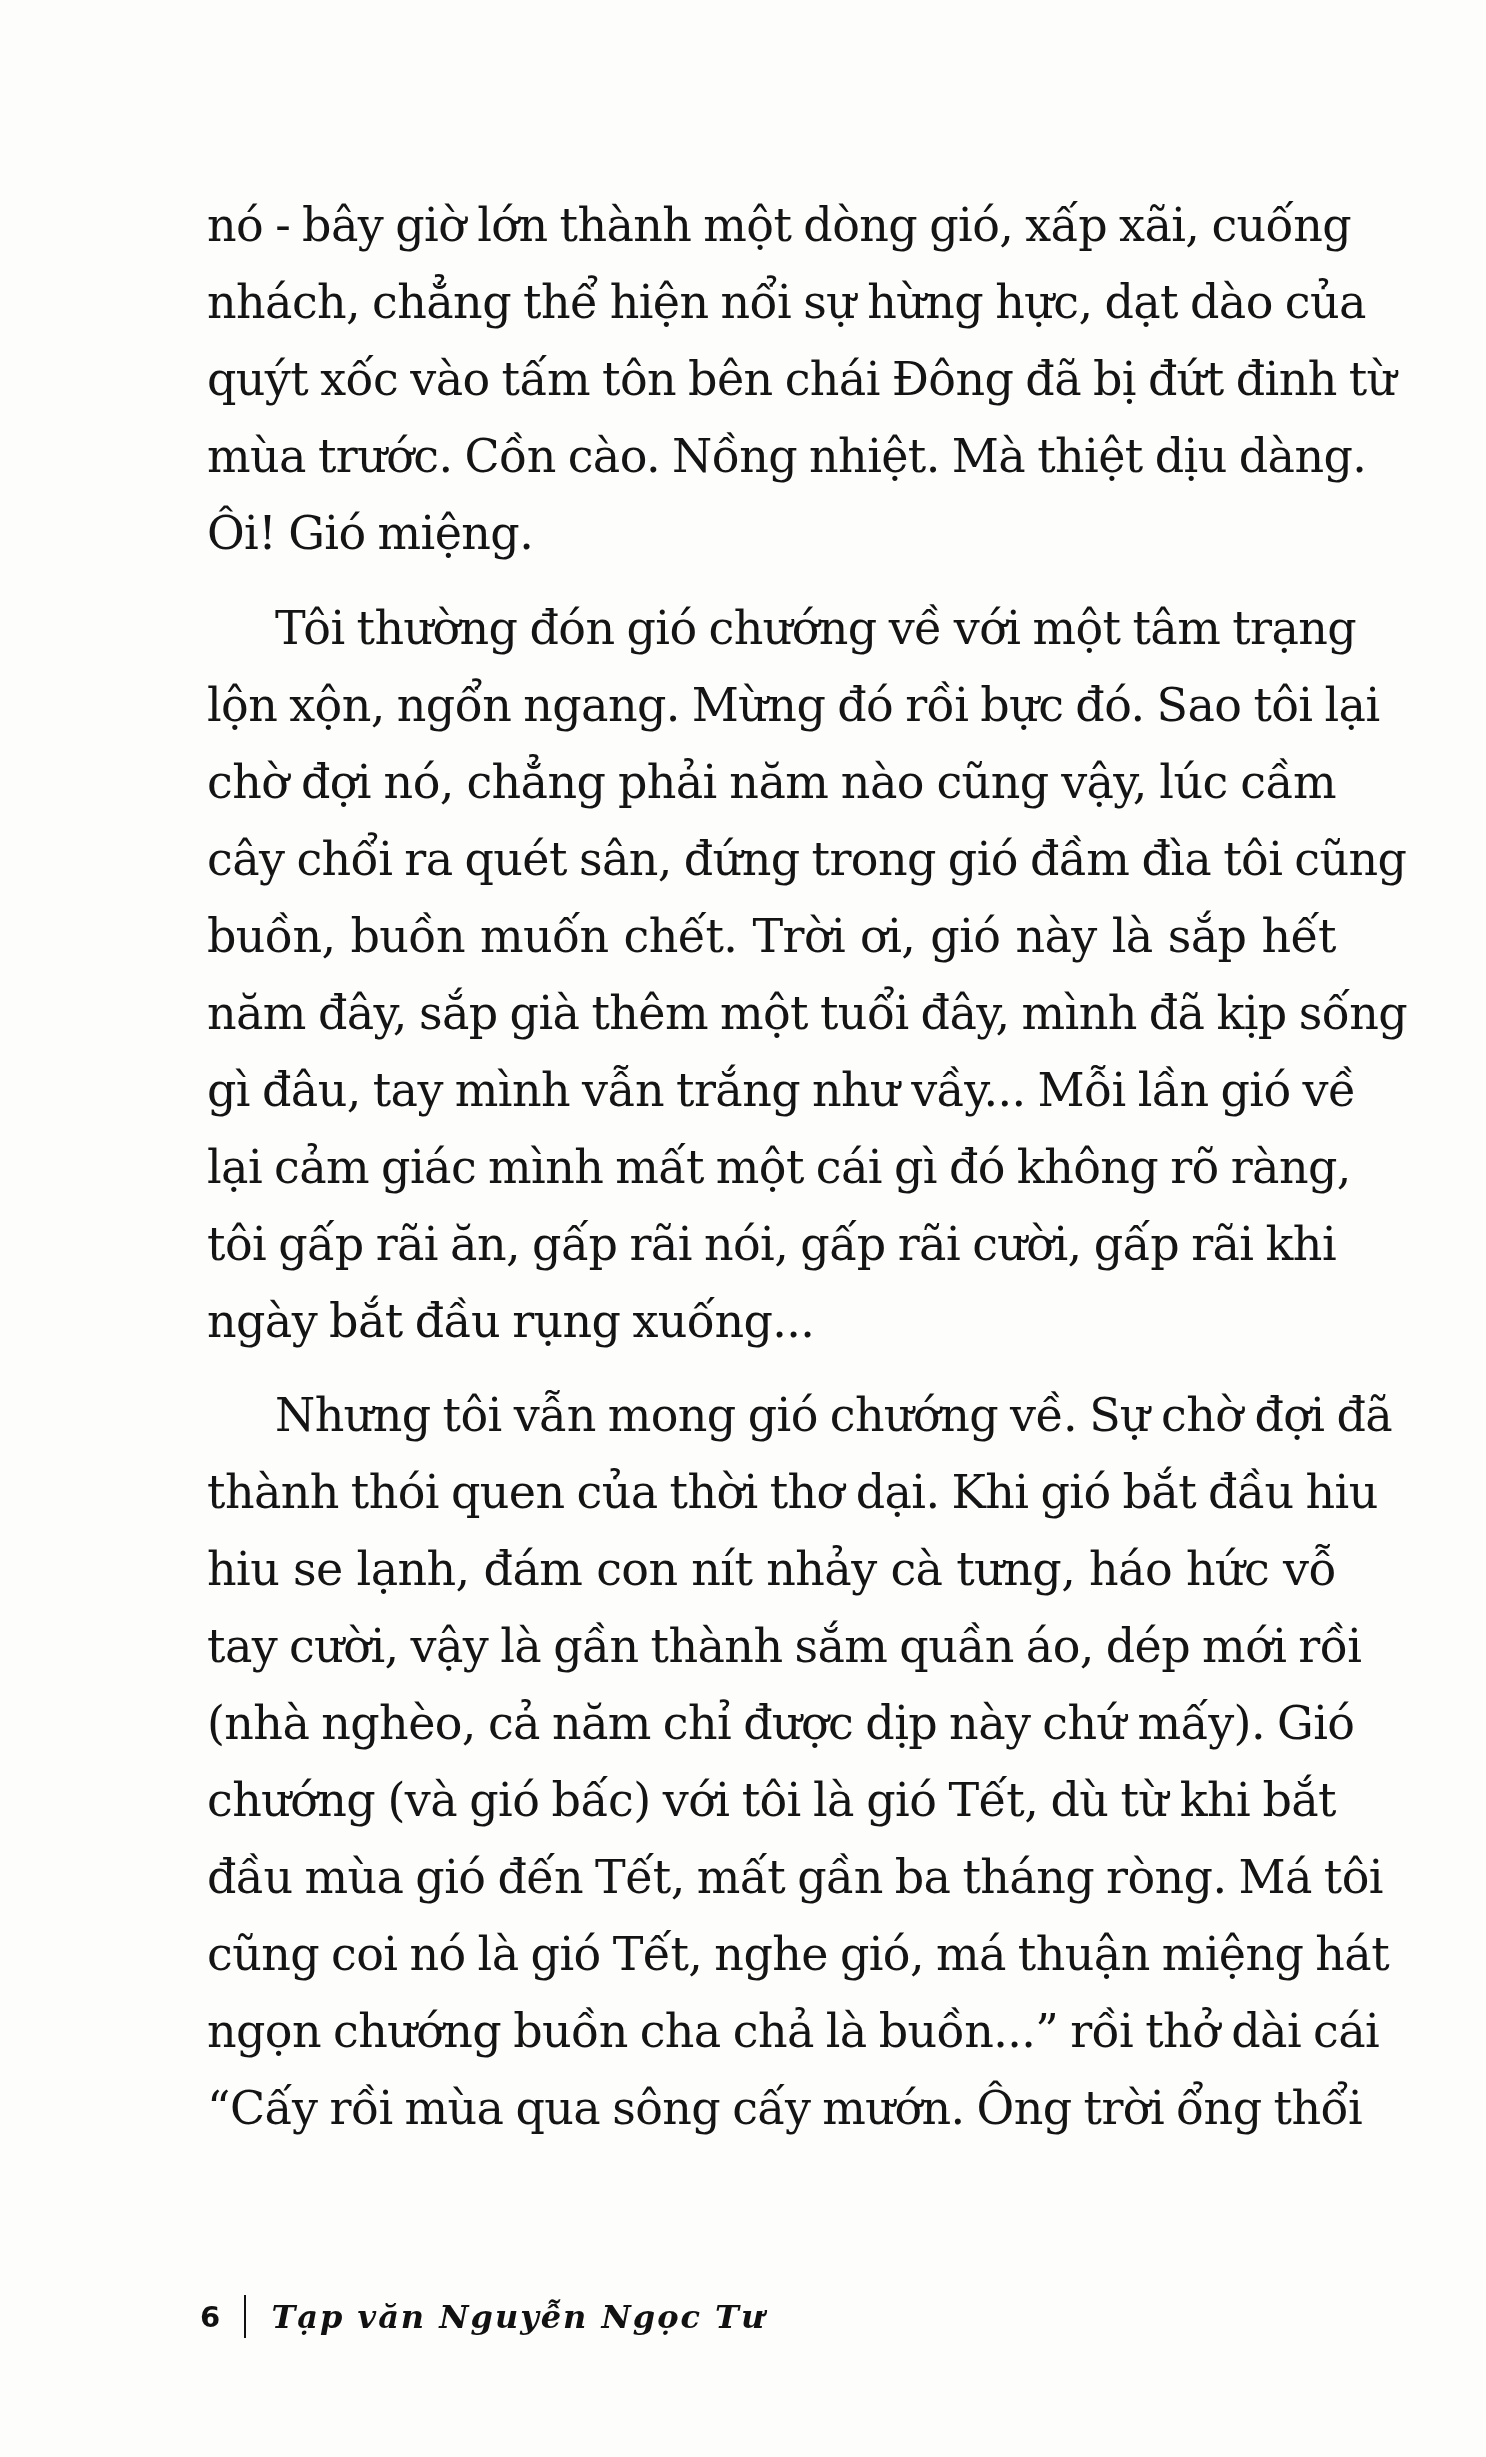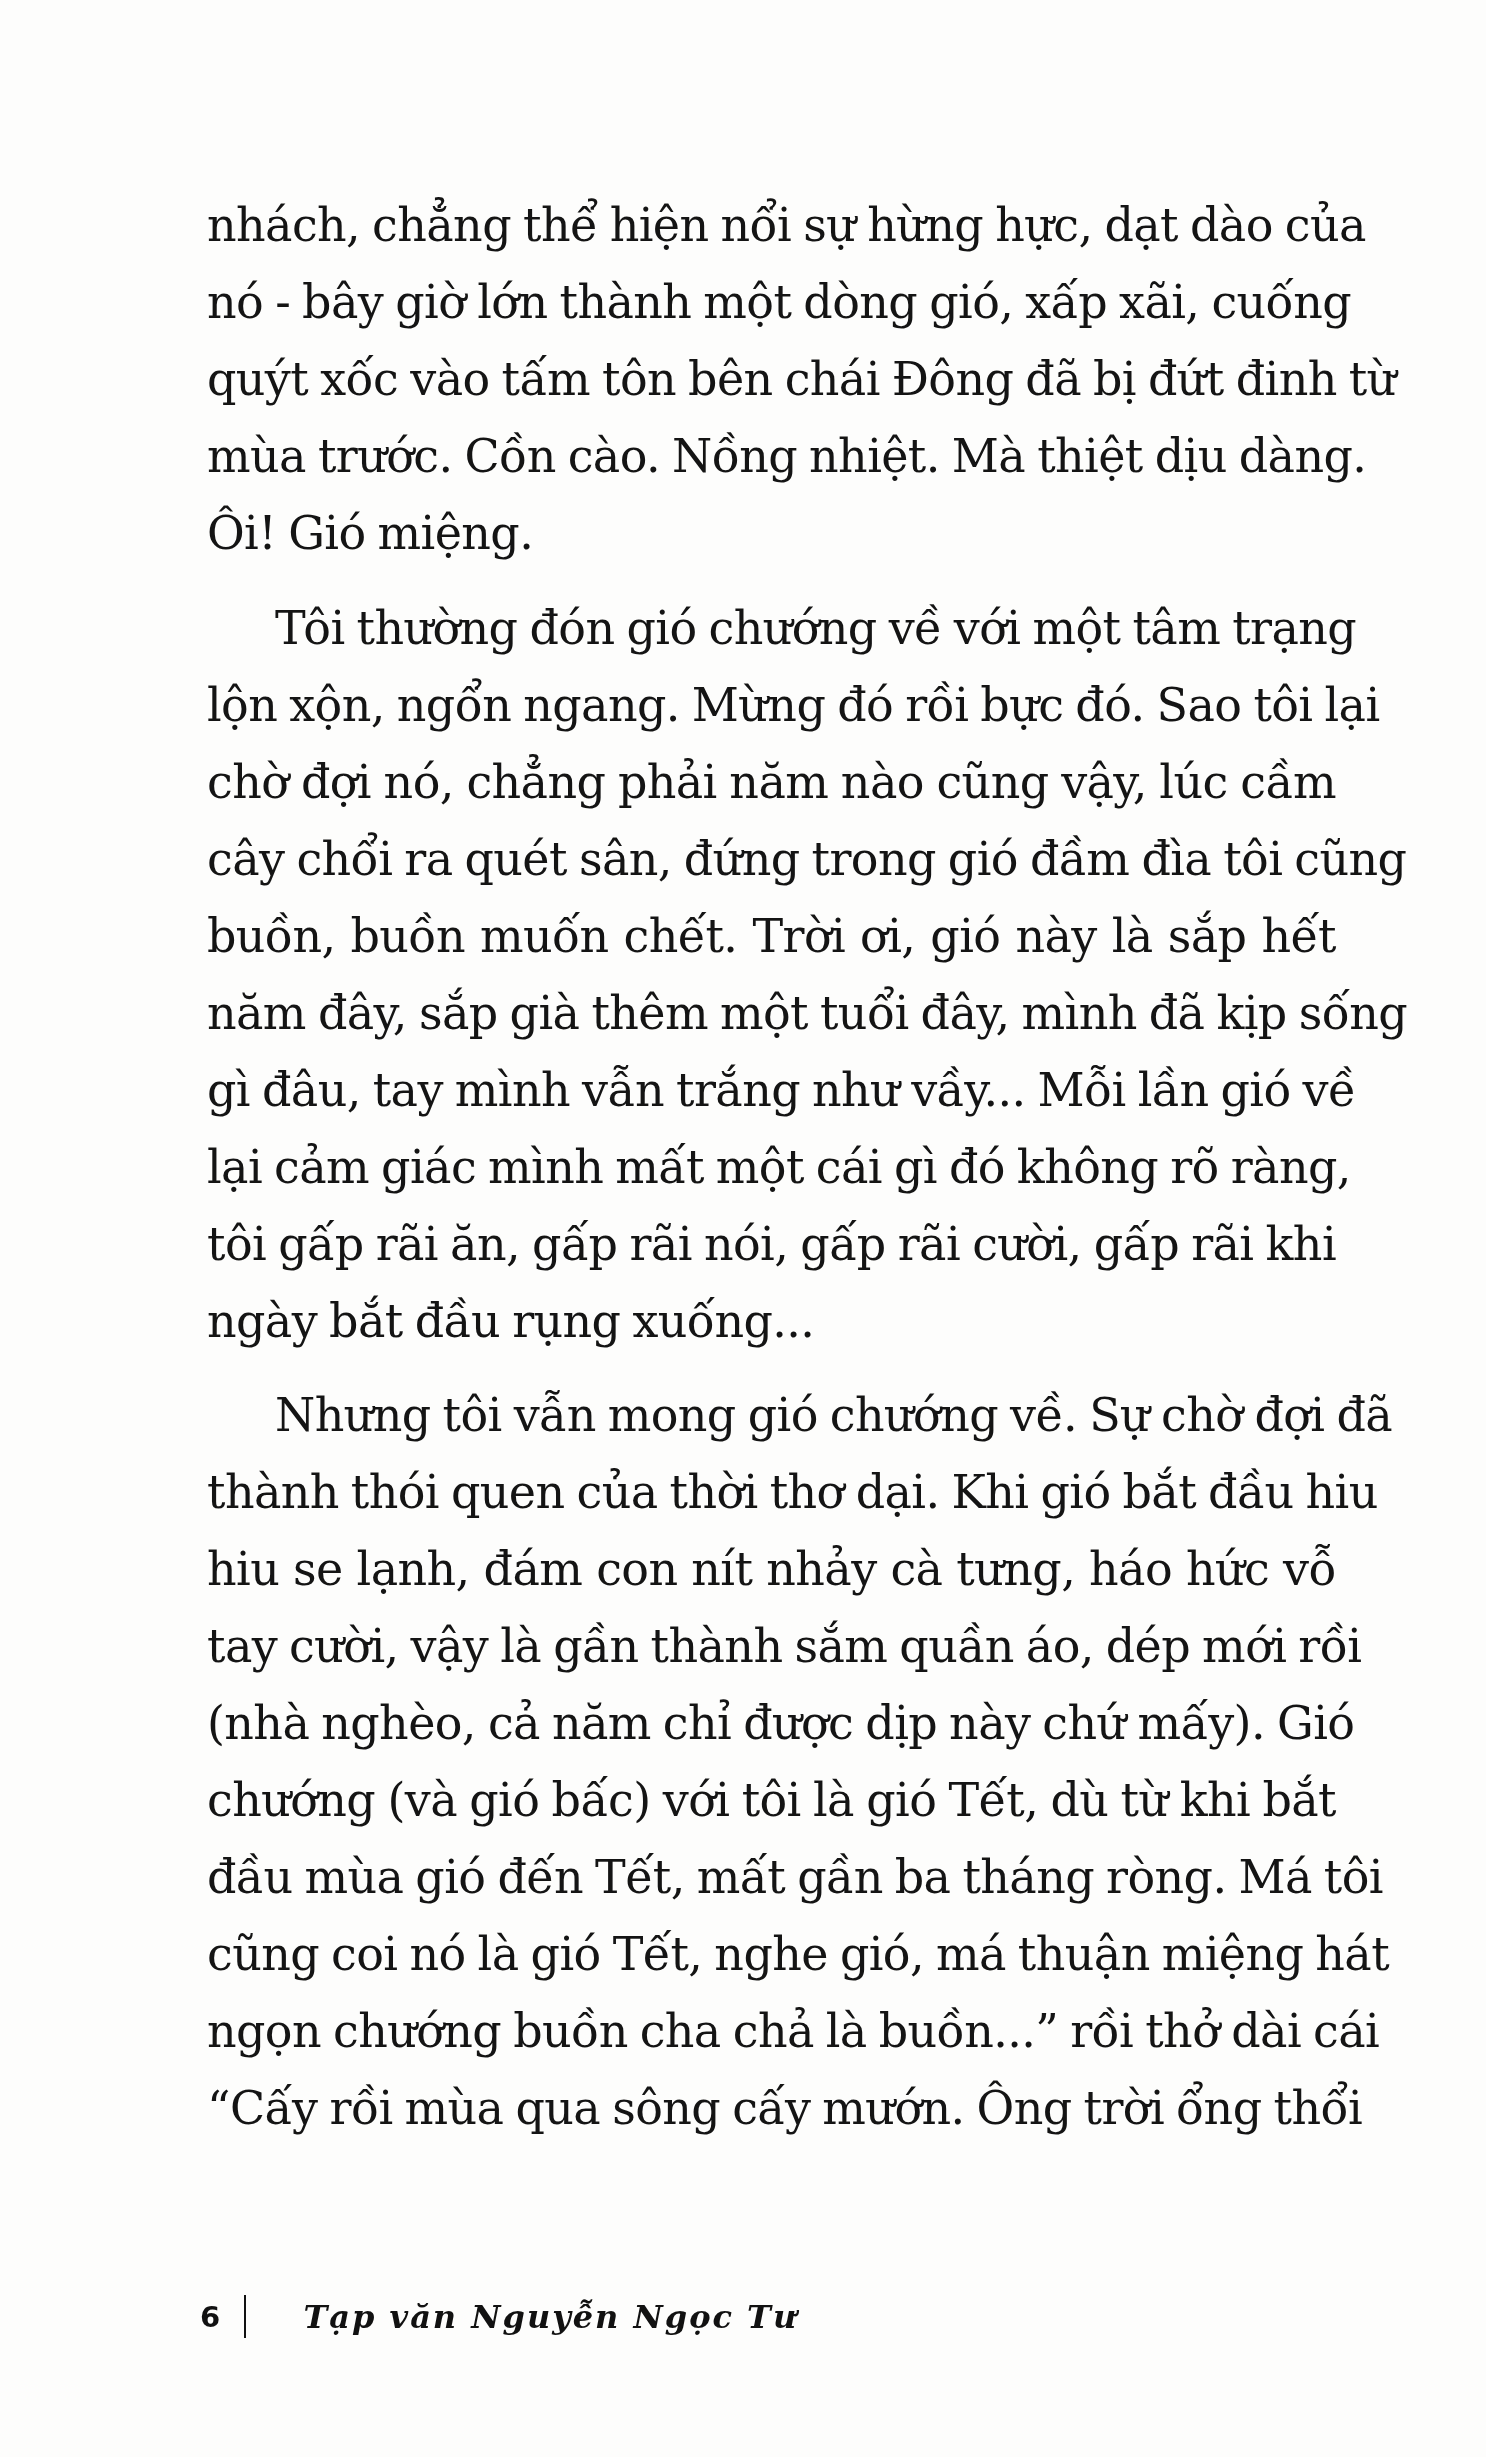--- a/index.html
+++ b/index.html
@@ -58,30 +58,29 @@
       width: 2.9px;
       height: 43px;
       background: #111;
       margin: 0 25px 0 23.4px;
     }
     .running-title {
       font-style: italic;
       font-weight: bold;
       letter-spacing: 2px;
       font-family: "DejaVu Serif", serif;
-      margin-left: 32px;
     }
   </style>
 </head>
 <body>
 
 <div class="page-text">
   <div class="para">
+    <span class="line">nó - bây giờ lớn thành một dòng gió, xấp xãi, cuống</span>
     <span class="line">nhách, chẳng thể hiện nổi sự hừng hực, dạt dào của</span>
-    <span class="line">nó - bây giờ lớn thành một dòng gió, xấp xãi, cuống</span>
     <span class="line">quýt xốc vào tấm tôn bên chái Đông đã bị đứt đinh từ</span>
     <span class="line">mùa trước. Cồn cào. Nồng nhiệt. Mà thiệt dịu dàng.</span>
     <span class="line last">Ôi! Gió miệng.</span>
   </div>
   <div class="para">
     <span class="line indent">Tôi thường đón gió chướng về với một tâm trạng</span>
     <span class="line">lộn xộn, ngổn ngang. Mừng đó rồi bực đó. Sao tôi lại</span>
     <span class="line">chờ đợi nó, chẳng phải năm nào cũng vậy, lúc cầm</span>
     <span class="line">cây chổi ra quét sân, đứng trong gió đầm đìa tôi cũng</span>
     <span class="line">buồn, buồn muốn chết. Trời ơi, gió này là sắp hết</span>

